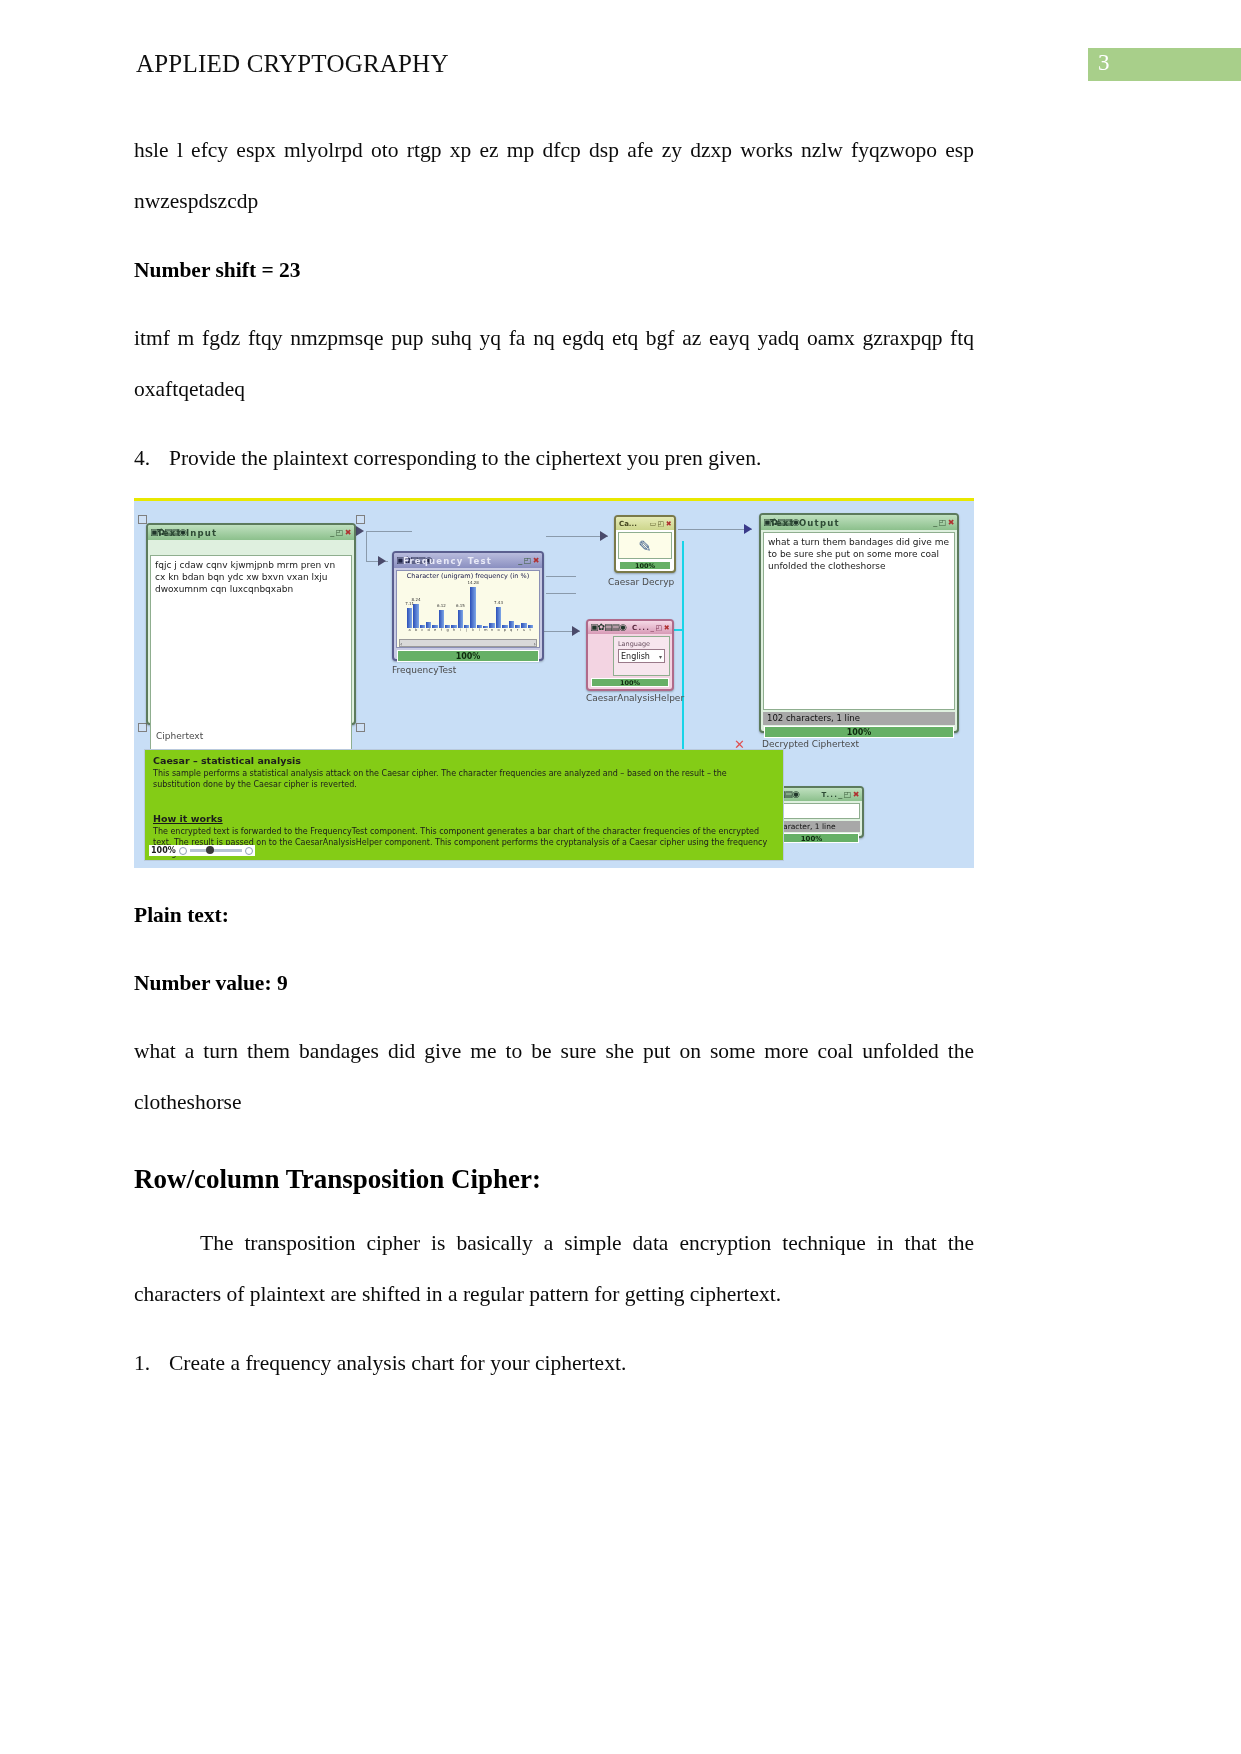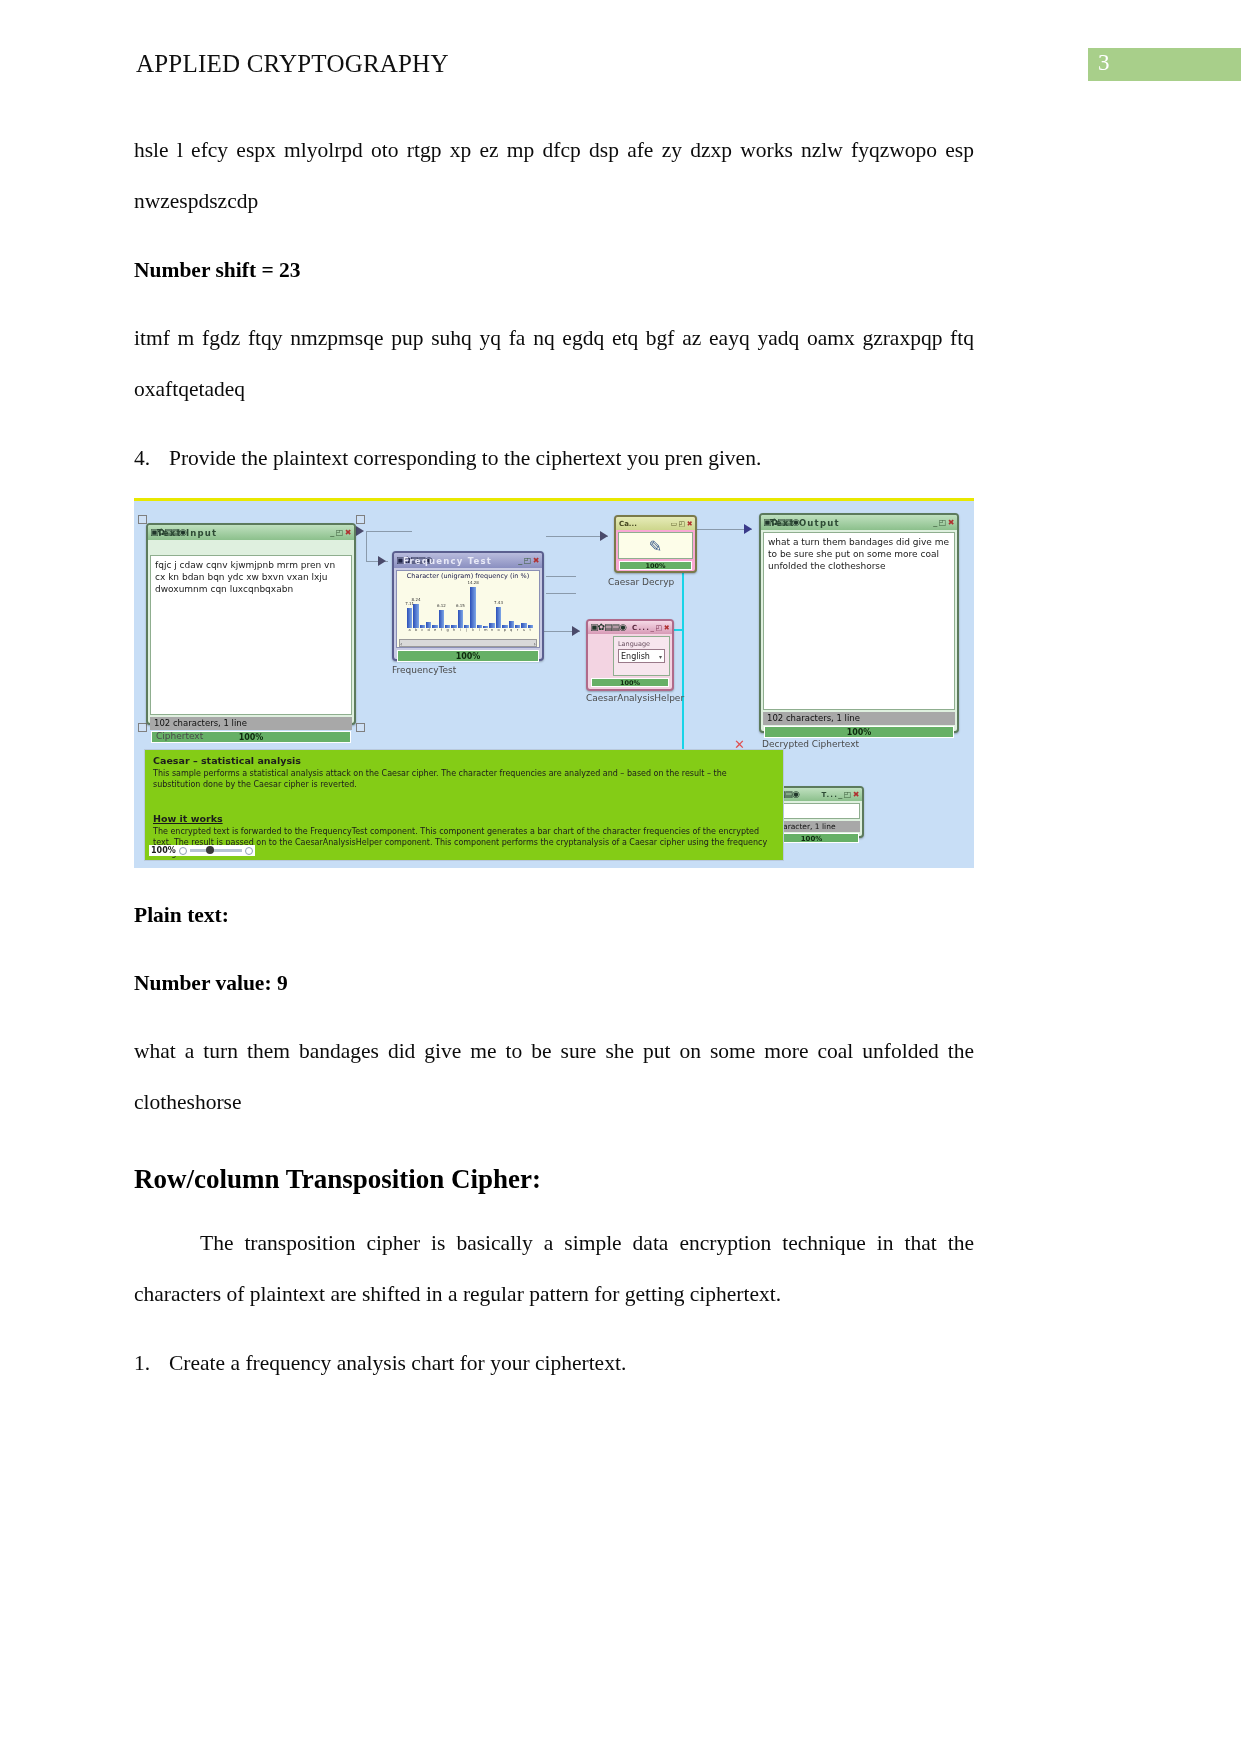--- a/index.html
+++ b/index.html
@@ -191,21 +191,21 @@
   .outerlabel {
     position: absolute;
     font-size: 9px;
     color: #4a4a4a;
     font-family: "DejaVu Sans", "Liberation Sans", sans-serif;
   }
   .corner { position: absolute; width: 9px; height: 9px; border: 1px solid #7f7f7f; background: #cfe1f6; }
 
   
   #win-textinput { left: 12px; top: 22px; width: 210px; height: 202px; }
-  #win-textinput .body { height: 160px; margin-top: 15px; }
+  #win-textinput .body { height: 195px; margin-top: 15px; }
 
   
   #win-freq {
     left: 258px; top: 50px; width: 152px; height: 110px;
     border: 2px solid #5b5f8f; background: #c9cbe4;
   }
   #win-freq .titlebar { background: linear-gradient(to bottom, #b9bcdd, #8a8fc0); }
   #win-freq .tb-title { color: #e8e9f7; }
   #win-freq .tb-icons { color: #1f2344; }
   #win-freq .body { background: #fbfbe8; border-color: #8a8fb5; height: 78px; position: relative; }
@@ -216,22 +216,22 @@
   .bars { position: absolute; left: 6px; right: 2px; bottom: 9px; height: 46px; display: flex; align-items: flex-end; gap: 1px; }
   .bar { flex: 1; background: linear-gradient(to right, #2b4fb8, #7fa8e8); position: relative; }
   .bar .vlabel { position: absolute; top: -7px; left: 50%; transform: translateX(-50%); font-size: 4px; color: #333; white-space: nowrap; }
   .xaxis { position: absolute; left: 6px; right: 2px; bottom: 2px; height: 7px; display: flex; gap: 1px; }
   .xaxis span { flex: 1; font-size: 3.6px; text-align: center; color: #444; }
   .scroller { position: absolute; left: 2px; right: 2px; bottom: 0; height: 8px; background: #d9d9d9; border: 1px solid #9a9a9a; display: flex; justify-content: space-between; align-items: center; font-size: 6px; color: #333; }
   #win-freq .progress { background: #66b066; }
 
   
   #win-caesar {
-    left: 480px; top: 14px; width: 83px; height: 58px;
-    border: 2px solid #7a7a4a; background: #f9a8d4;
+    left: 480px; top: 14px; width: 62px; height: 58px;
+    border: 2px solid #7a7a4a; background: #ffffff;
   }
   #win-caesar .titlebar { background: linear-gradient(to bottom, #e6ebb8, #cdd68c); height: 13px; }
   #win-caesar .tb-title { font-size: 7px; color: #43451f; letter-spacing: 0; text-align: left; left: 3px; }
   #win-caesar .tb-btns { font-size: 7px; color: #5b5b2a; }
   #win-caesar .body { height: 27px; background: #fdfde9; position: relative; }
   .caesar-glyph { position: absolute; left: 50%; top: 50%; transform: translate(-50%,-50%); font-size: 16px; color: #3a5a8a; }
   #win-caesar .progress { margin: 0 3px 2px 3px; height: 9px; line-height: 9px; font-size: 6.5px; }
 
   
   #win-helper {

